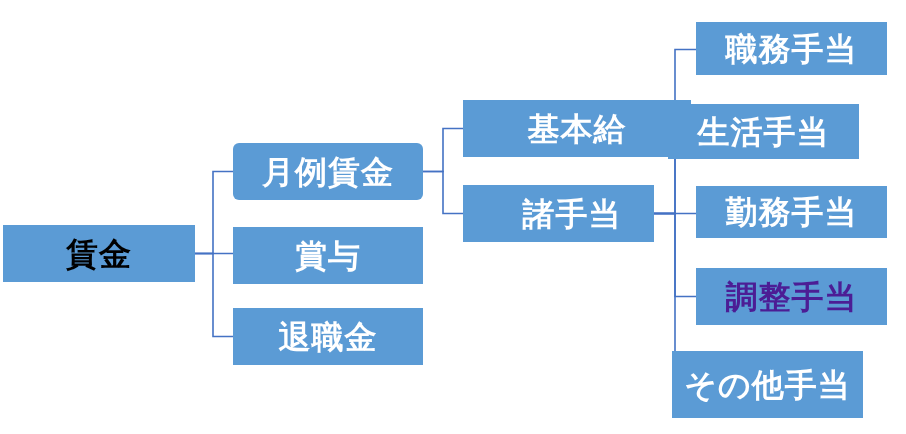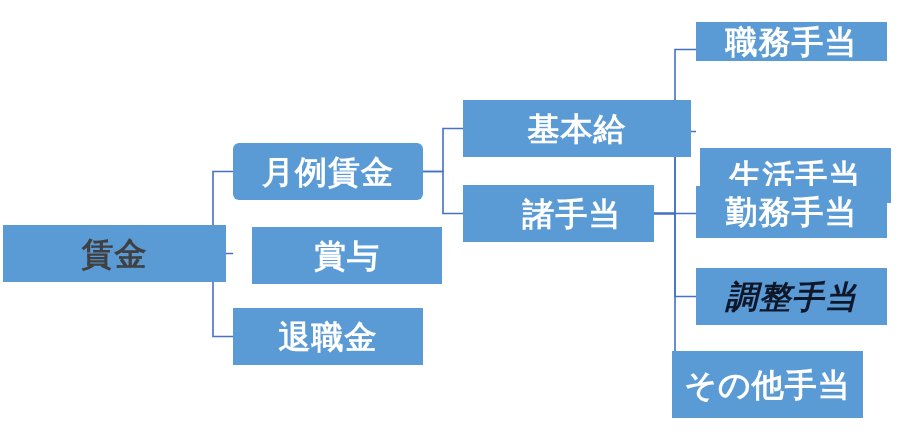--- a/index.html
+++ b/index.html
@@ -45,24 +45,24 @@
       <path d="M 193 253.5 L 213 253.5 L 213 336.5 L 233 336.5" fill="none" stroke="#4472C4" stroke-width="1.6"></path>
       <path d="M 423 171.5 L 443 171.5 L 443 128.5 L 463 128.5" fill="none" stroke="#4472C4" stroke-width="1.6"></path>
       <path d="M 423 171.5 L 443 171.5 L 443 213.5 L 463 213.5" fill="none" stroke="#4472C4" stroke-width="1.6"></path>
       <path d="M 654 213.5 L 675 213.5 L 675 49.5 L 696 49.5" fill="none" stroke="#4472C4" stroke-width="1.6"></path>
       <path d="M 654 213.5 L 675 213.5 L 675 131.5 L 696 131.5" fill="none" stroke="#4472C4" stroke-width="1.6"></path>
       <path d="M 654 213.5 L 696 213.5" fill="none" stroke="#4472C4" stroke-width="1.6"></path>
       <path d="M 654 213.5 L 675 213.5 L 675 296.5 L 696 296.5" fill="none" stroke="#4472C4" stroke-width="1.6"></path>
       <path d="M 654 213.5 L 675 213.5 L 675 379.5 L 696 379.5" fill="none" stroke="#4472C4" stroke-width="1.6"></path>
     </svg>
 
-<div class="node" style="left: 3px; top: 225px; width: 223px; height: 57px; background: rgb(91, 155, 213); color: #404040;">賃金</div>
+<div class="node" style="left: 3px; top: 225px; width: 192px; height: 57px; background: rgb(91, 155, 213); color: #000000;">賃金</div>
     <div class="node" style="left: 233px; top: 143px; width: 190px; height: 57px; background: rgb(91, 155, 213); color: rgb(255, 255, 255); border-radius: 6px;">月例賃金</div>
-    <div class="node" style="left: 233px; top: 227px; width: 190px; height: 57px; background: rgb(91, 155, 213); color: rgb(255, 255, 255); margin-left: 19px;">賞与</div>
+    <div class="node" style="left: 233px; top: 227px; width: 190px; height: 57px; background: rgb(91, 155, 213); color: rgb(255, 255, 255);">賞与</div>
     <div class="node" style="left: 233px; top: 308px; width: 190px; height: 57px; background: rgb(91, 155, 213); color: rgb(255, 255, 255);">退職金</div>
     <div class="node" style="left: 463px; top: 100px; width: 228px; height: 57px; background: rgb(91, 155, 213); color: rgb(255, 255, 255);">基本給</div>
     <div class="node" style="left: 463px; top: 185px; width: 191px; height: 57px; background: rgb(91, 155, 213); color: rgb(255, 255, 255); padding-left: 27px;">諸手当</div>
-    <div class="node" style="left: 696px; top: 22px; width: 191px; height: 39px; background: rgb(91, 155, 213); color: rgb(255, 255, 255);">職務手当</div>
-    <div class="node" style="left: 700px; top: 104px; width: 191px; height: 55px; background: rgb(91, 155, 213); color: rgb(255, 255, 255); margin-top: 44px;">生活手当</div>
+    <div class="node" style="left: 696px; top: 22px; width: 191px; height: 53px; background: rgb(91, 155, 213); color: rgb(255, 255, 255);">職務手当</div>
+    <div class="node" style="left: 668px; top: 104px; width: 191px; height: 55px; background: rgb(91, 155, 213); color: rgb(255, 255, 255);">生活手当</div>
     <div class="node" style="left: 696px; top: 186px; width: 191px; height: 52px; background: rgb(91, 155, 213); color: rgb(255, 255, 255);">勤務手当</div>
-    <div class="node" style="left: 696px; top: 268px; width: 191px; height: 57px; background: rgb(91, 155, 213); color: #0f172a; font-style: italic;">調整手当</div>
+    <div class="node" style="left: 696px; top: 268px; width: 191px; height: 57px; background: rgb(91, 155, 213); color: #4c1d95;">調整手当</div>
     <div class="node" style="left: 672px; top: 351px; width: 191px; height: 67px; background: rgb(91, 155, 213); color: rgb(255, 255, 255);">その他手当</div>
   </div>
 
 </body></html>

